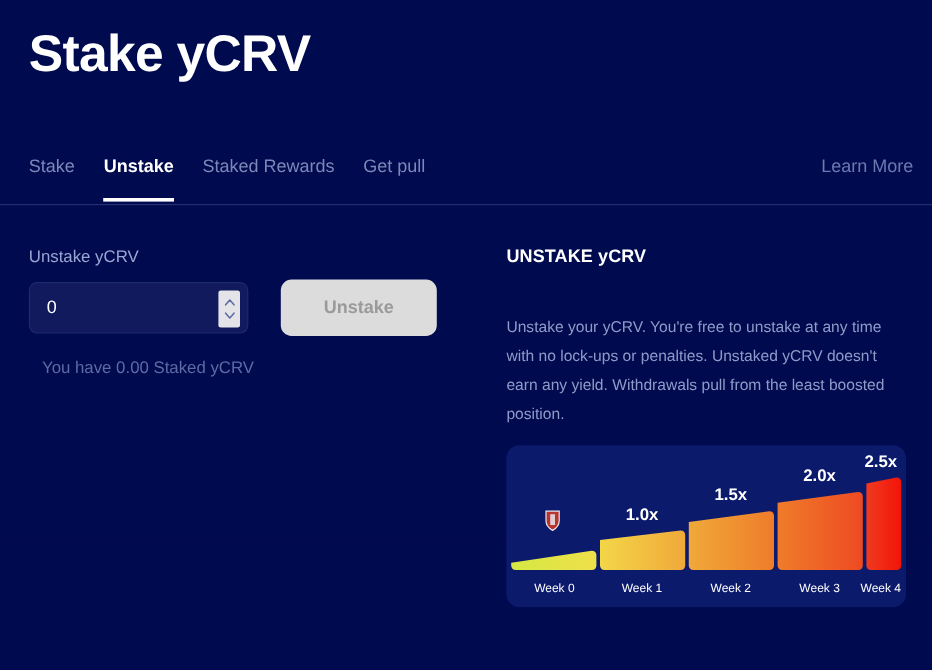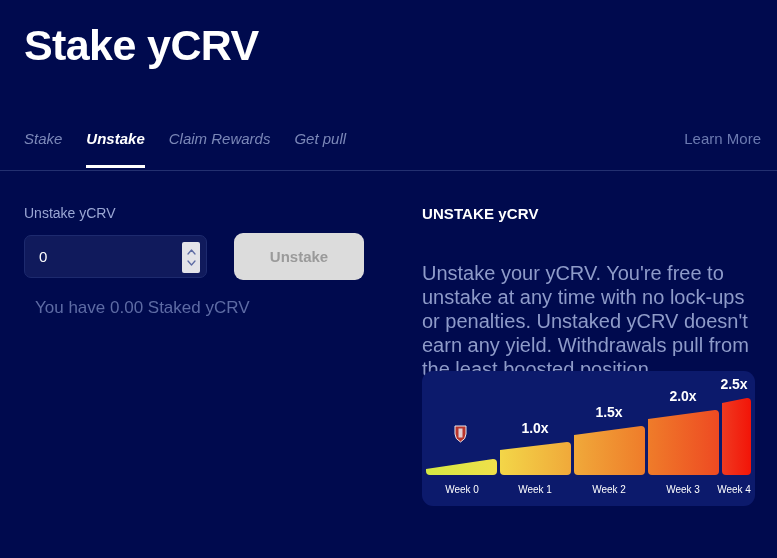--- a/index.html
+++ b/index.html
@@ -58,21 +58,20 @@
     height: 53px;
   }
   .tab {
     position: relative;
     font-size: 15px;
     color: #7b88b8;
     padding: 12px 0 0 0;
     height: 53px;
     white-space: nowrap;
     cursor: pointer;
-    font-style: italic;
   }
   .tab.active {
     color: #ffffff;
     font-weight: 700;
   }
   .tab.active::after {
     content: "";
     position: absolute;
     left: 0;
     right: 0;
@@ -149,41 +148,41 @@
     border-radius: 9px;
     color: #9a9a9a;
     font-size: 15px;
     font-weight: 700;
     font-family: "Liberation Sans", sans-serif;
     cursor: default;
   }
   .helper-text {
     margin-top: 18px;
     margin-left: 11px;
-    font-size: 17px;
+    font-size: 14px;
     color: #5d6ba4;
     line-height: 1.2;
   }
 
   .body-right {
     position: absolute;
     left: 422px;
     top: 205px;
     width: 335px;
   }
   .side-heading {
     font-size: 15px;
     font-weight: 700;
     color: #ffffff;
     letter-spacing: 0.1px;
     line-height: 1.2;
   }
   .side-paragraph {
     margin-top: 38px;
-    font-size: 20px;
+    font-size: 13px;
     line-height: 24px;
     color: #8e9bc9;
   }
 
   
   .boost-panel {
     position: absolute;
     left: 422px;
     top: 371px;
     width: 333px;
@@ -211,21 +210,21 @@
 <body>
 
 <div id="app">
 
   <div class="page-title">Stake yCRV</div>
 
   <div class="tabbar">
     <div class="tabs">
       <div class="tab">Stake</div>
       <div class="tab active">Unstake</div>
-      <div class="tab">Claim Rewards</div>
+      <div class="tab">Staked Rewards</div>
       <div class="tab">Get pull</div>
     </div>
     <div class="learn-more">Learn More</div>
     <div class="tabbar-divider"></div>
   </div>
 
   <div class="body-left">
     <div class="field-label">Unstake yCRV</div>
 
     <div class="input-row">

